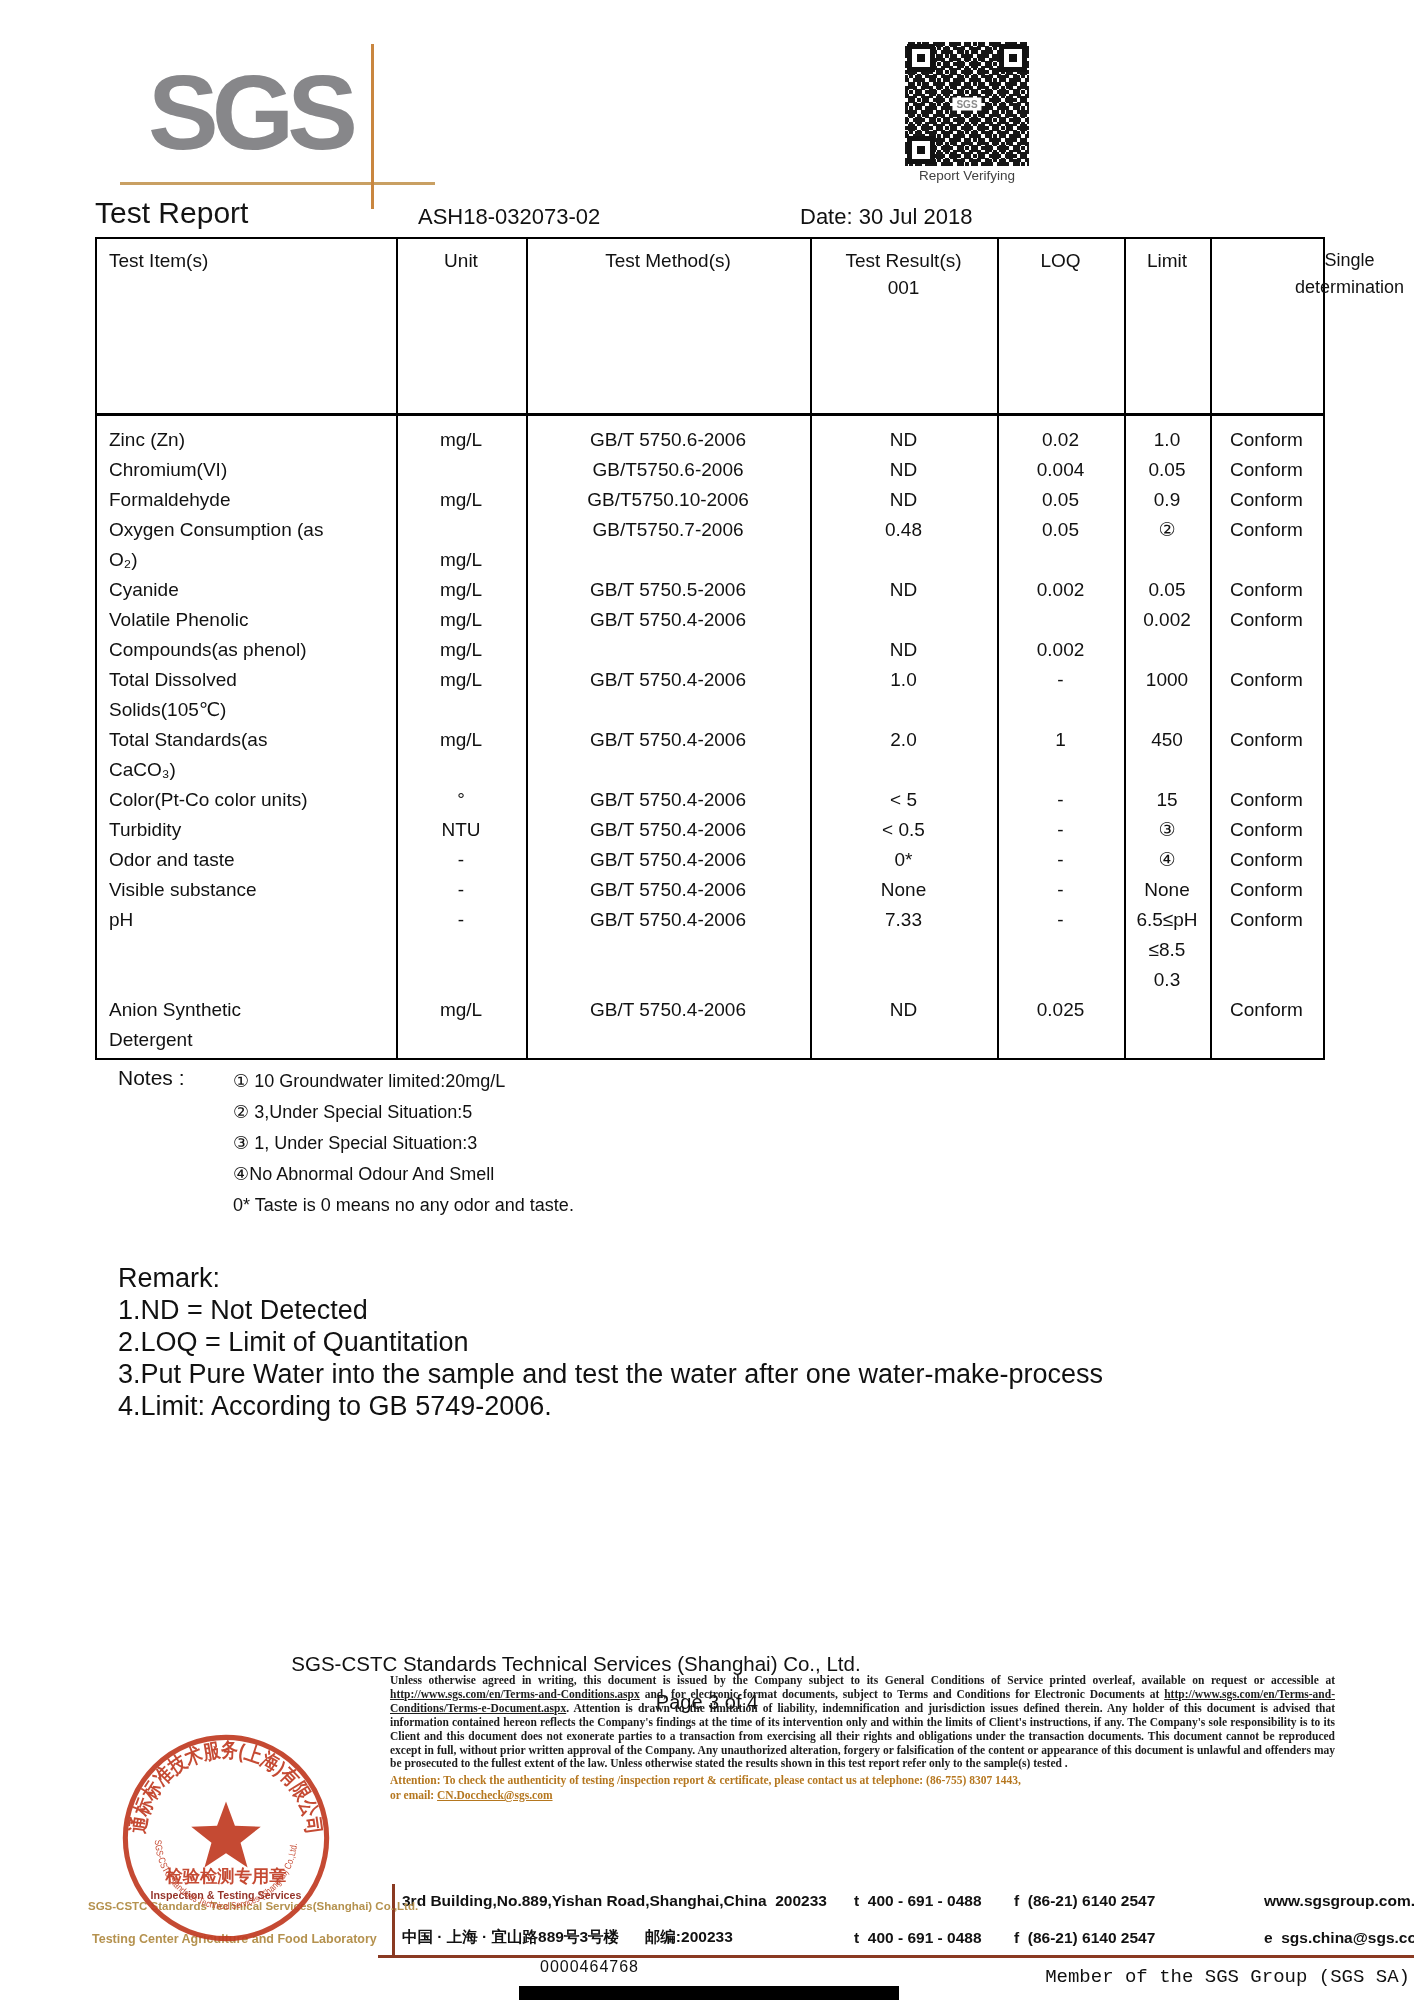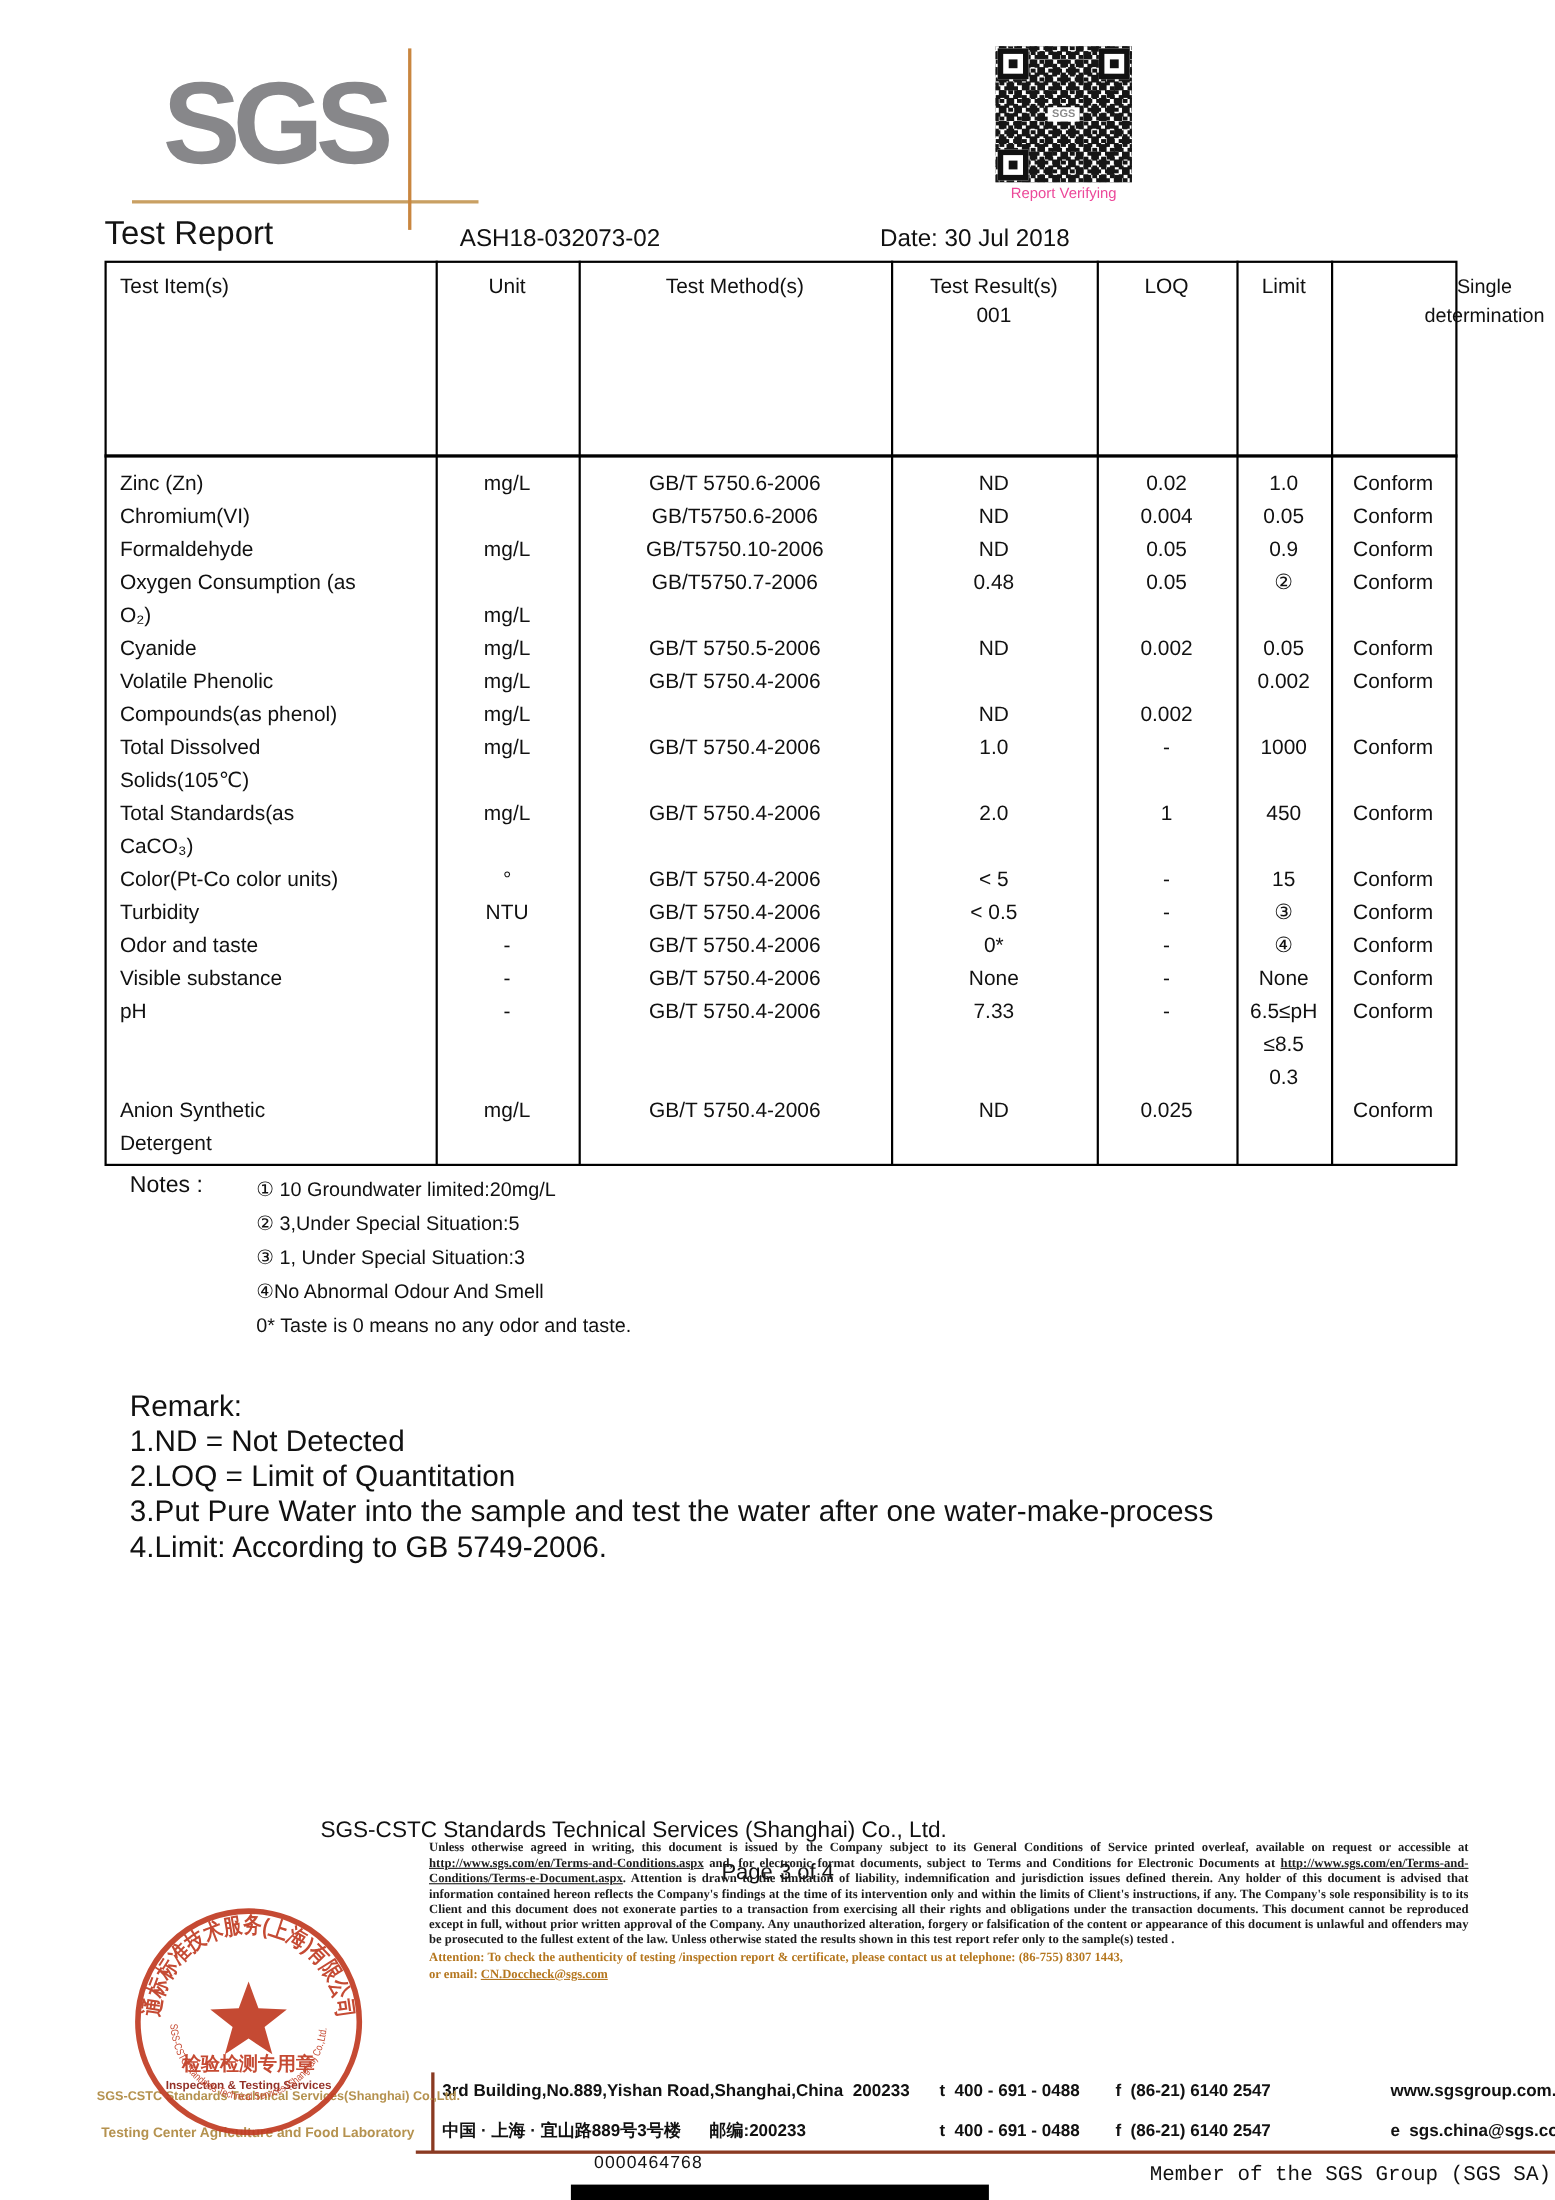--- a/index.html
+++ b/index.html
@@ -17,21 +17,21 @@
   .qr{left:905px;top:42px;width:124px;height:124px;
       background:
         repeating-conic-gradient(#161616 0% 25%, transparent 0% 50%) 0 0/ 8px 8px,
         repeating-conic-gradient(#161616 0% 25%, transparent 0% 50%) 3px 5px/ 14px 14px,
         #fff;}
   .qr .f{position:absolute;width:28px;height:28px;border:5px solid #111;background:#fff;box-sizing:border-box;}
   .qr .f::after{content:"";position:absolute;left:5px;top:5px;width:8px;height:8px;background:#111;}
   .qr .f.tl{left:2px;top:2px}.qr .f.tr{right:2px;top:2px}.qr .f.bl{left:2px;bottom:2px}
   .qr .lbl{position:absolute;left:50%;top:50%;transform:translate(-50%,-50%);
            background:#fff;padding:1px 4px;font-size:10px;font-weight:bold;color:#8a8a8a;}
-  .qr-caption{left:902px;top:168px;width:130px;text-align:center;font-size:13.5px;color:#ec4899;}
+  .qr-caption{left:902px;top:168px;width:130px;text-align:center;font-size:13.5px;color:#404040;}
 
   
   .doc-title{left:95px;top:196px;font-size:30px;color:#141414;}
   .report-no{left:418px;top:204px;font-size:22px;}
   .report-date{left:800px;top:204px;font-size:22px;}
 
   
   .tbl-border{left:95px;top:237px;width:1230px;height:823px;border:2px solid #000;box-sizing:border-box;}
   .tbl-headline{left:95px;top:413px;width:1230px;height:3px;background:#000;}
   .vline{top:237px;height:823px;width:2px;background:#000;}

